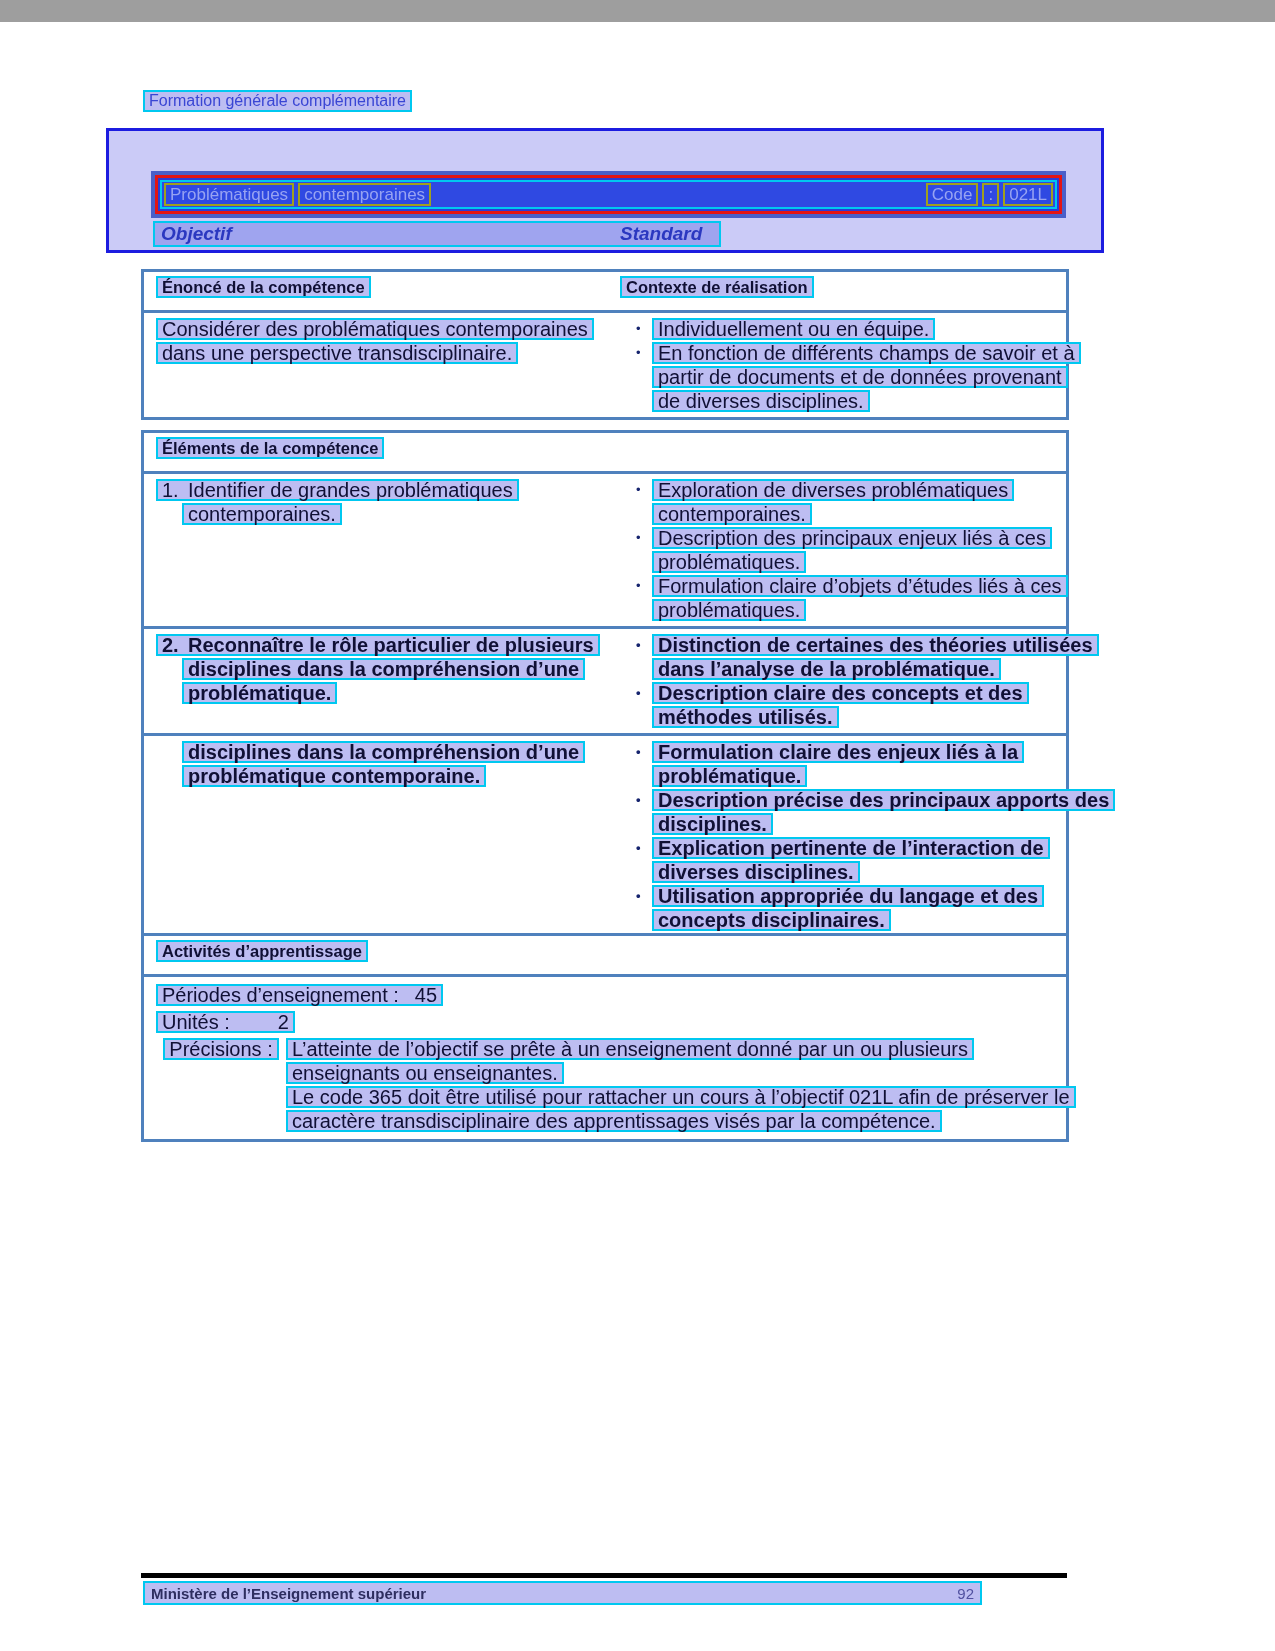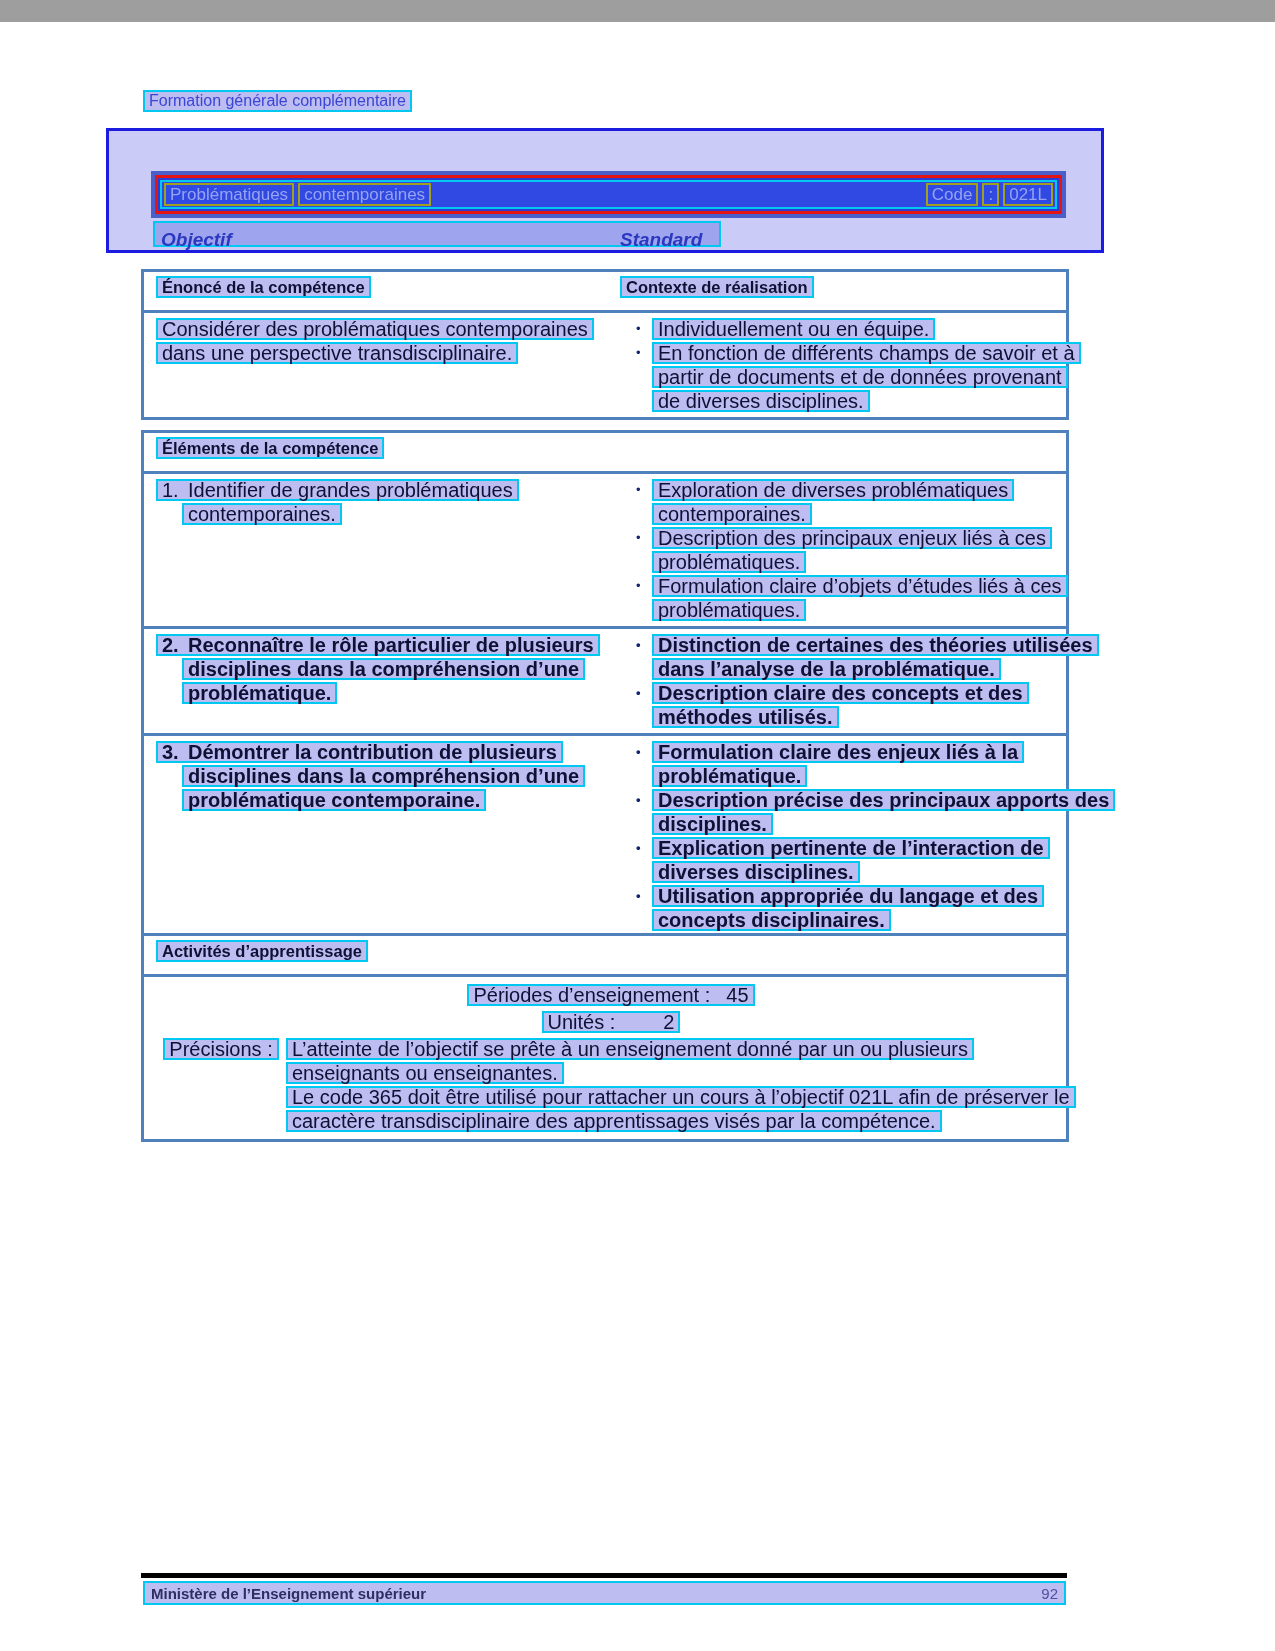--- a/index.html
+++ b/index.html
@@ -26,46 +26,46 @@
   .banner-outer{position:absolute;left:42px;top:40px;width:915px;box-sizing:border-box;
                 background:var(--banner-outer);padding:4px;}
   .banner-red{border:3px solid var(--banner-border-red);background:var(--banner-fill);padding:2px 2px;}
   .banner-strip{display:flex;align-items:center;gap:4px;background:var(--banner-strip);
                 border:2px solid var(--accent-cyan);padding:1px 2px;}
   .wbox{display:inline-block;border:2px solid var(--word-box-border);padding:0 4px;
         color:var(--banner-text);font-size:17px;line-height:19px;white-space:nowrap;}
   .flex-spacer{flex:1;}
   .objstd{position:absolute;left:44px;top:90px;width:568px;height:26px;box-sizing:border-box;
           background:var(--objstd-fill);border:2px solid var(--accent-cyan);}
-  .objstd span{position:absolute;top:6px;font-style:italic;font-weight:bold;font-size:19px;
+  .objstd span{position:absolute;top:0;font-style:italic;font-weight:bold;font-size:19px;
                line-height:22px;color:var(--heading-text);}
   .objstd .obj{left:6px;} .objstd .std{left:465px;}
   
   .tbl{position:absolute;left:141px;width:928px;box-sizing:border-box;background:#fff;
        border:3px solid var(--table-border);}
   #t1{top:247px;} #t2{top:408px;} #t3{top:911px;}
   .thead{display:flex;border-bottom:3px solid var(--table-border);padding:4px 0 12px;}
   .trow{display:flex;padding:4px 0 4px;}
   .trow + .trow{border-top:3px solid var(--table-border);font-weight:bold;}
   .cl{width:476px;box-sizing:border-box;padding-left:12px;flex:none;}
   .cr{flex:1;min-width:0;}
   .bitem{display:flex;align-items:flex-start;}
   .bdot{width:16px;margin-left:16px;flex:none;font-size:13px;line-height:23px;color:#16246e;}
   .blines{min-width:0;}
   .num{display:inline-block;width:26px;}
   .cont{margin-left:26px;}
   
   .t3body{padding:6px 0 6px 12px;}
-  .kv{margin-bottom:4px;justify-content:center;}
+  .kv{margin-bottom:4px;}
   .kvval-p{margin-left:16px;} .kvval-u{margin-left:48px;}
   .prec{display:flex;align-items:flex-start;}
   .plabel{width:130px;flex:none;justify-content:center;}
   
   .fbar{position:absolute;left:141px;top:1551px;width:926px;height:5px;background:var(--footer-bar);}
-  .fband{position:absolute;left:143px;top:1559px;width:923px;height:24px;box-sizing:border-box;
+  .fband{position:absolute;left:143px;top:1559px;width:839px;height:24px;box-sizing:border-box;
          background:var(--highlight-fill);border:2px solid var(--accent-cyan);
          display:flex;align-items:center;justify-content:space-between;padding:0 6px;}
   .fband .fleft{font-weight:bold;font-size:15px;color:#2e2e60;}
   .fband .fright{font-size:15px;color:#5050a0;}
 </style>
 </head>
 <body>
 
 <div class="page">
 
@@ -217,23 +217,20 @@
             <div class="line">
                 <span class="hl">méthodes utilisés.</span>
               </div>
           </div>
         </div>
       </div>
     </div>
 
     <div class="trow">
       <div class="cl">
-        <div class="line">
-            <span class="hl"><span class="num">3.</span><span>Démontrer la contribution de plusieurs</span></span>
-          </div>
         <div class="line cont">
             <span class="hl">disciplines dans la compréhension d’une</span>
           </div>
         <div class="line cont">
             <span class="hl">problématique contemporaine.</span>
           </div>
       </div>
       <div class="cr">
         <div class="bitem">
           <span class="bdot">•</span>

